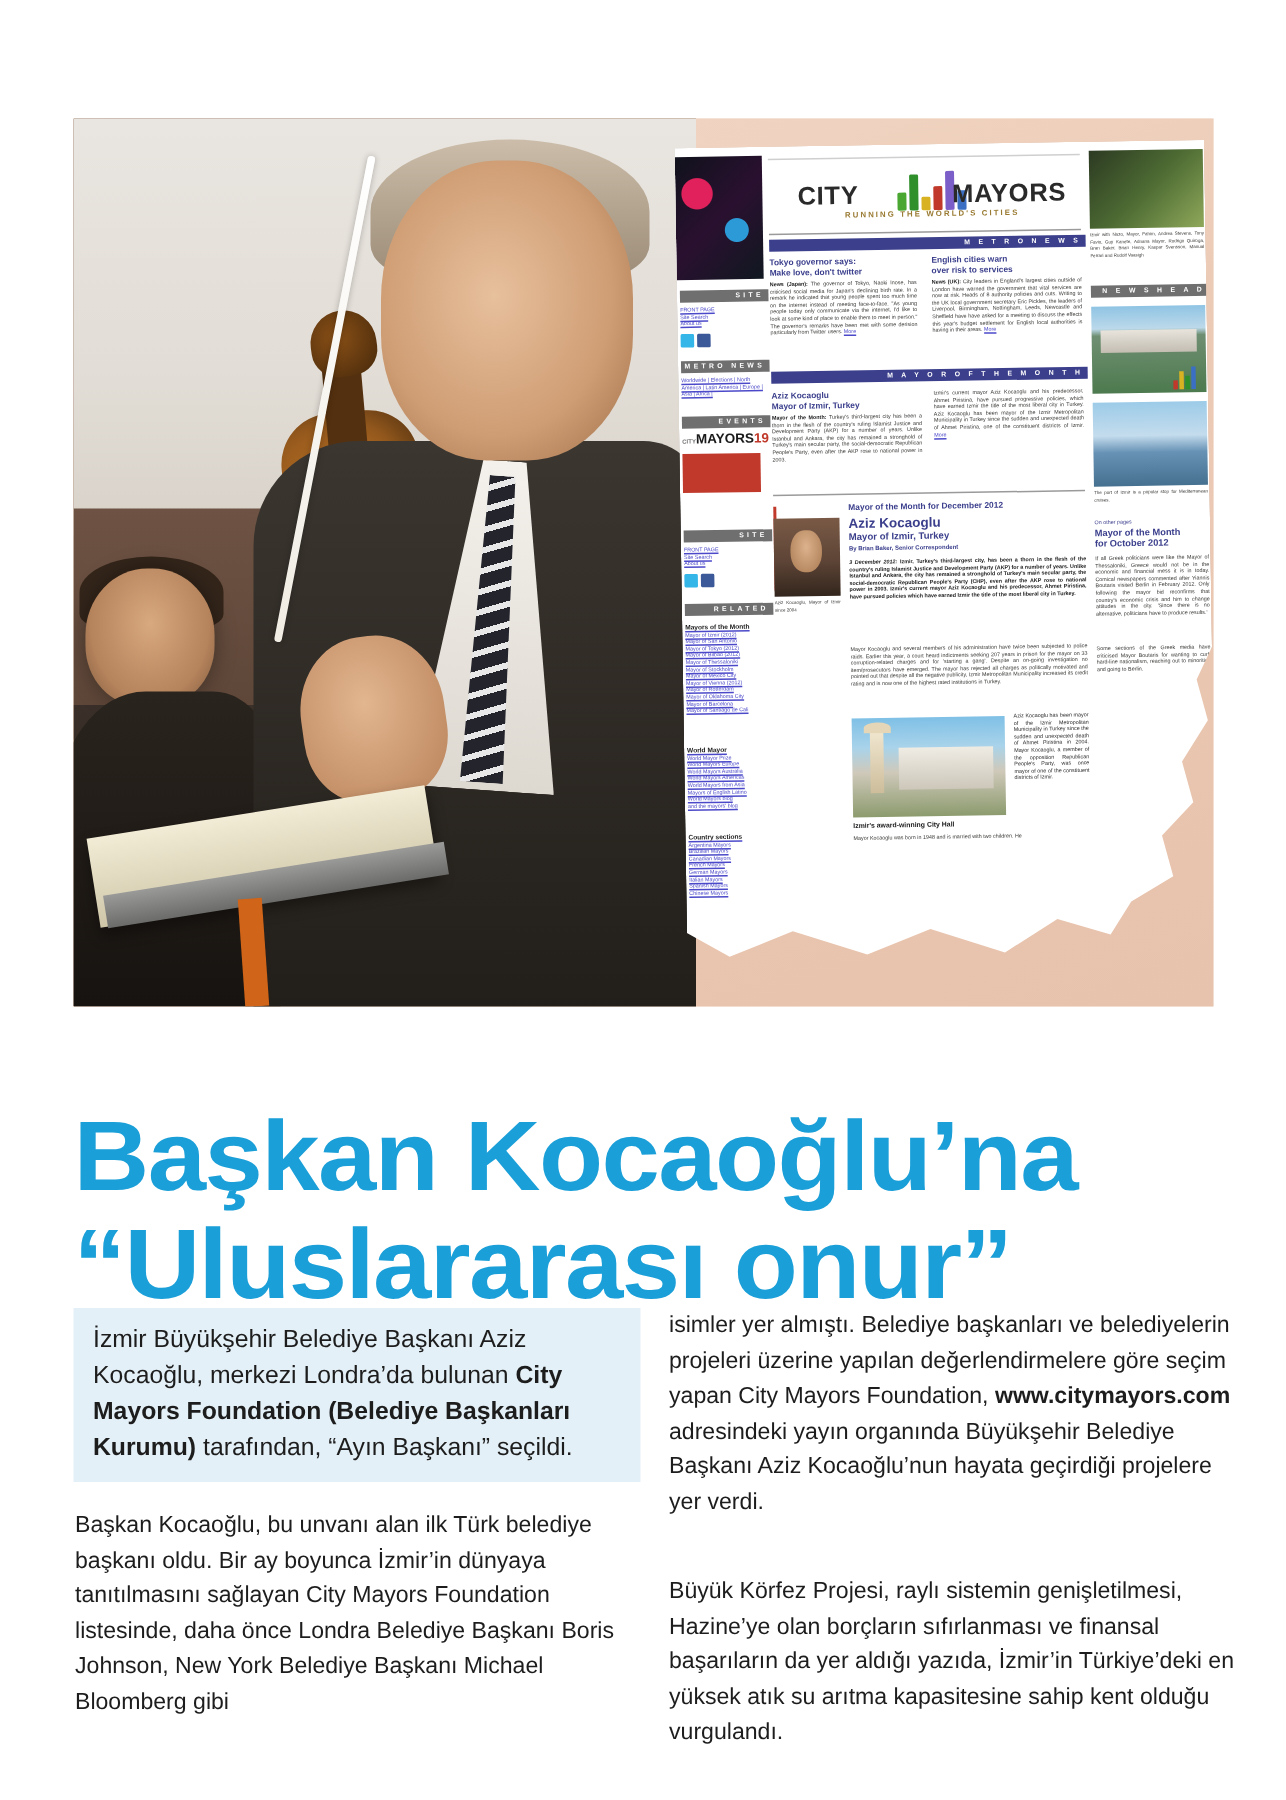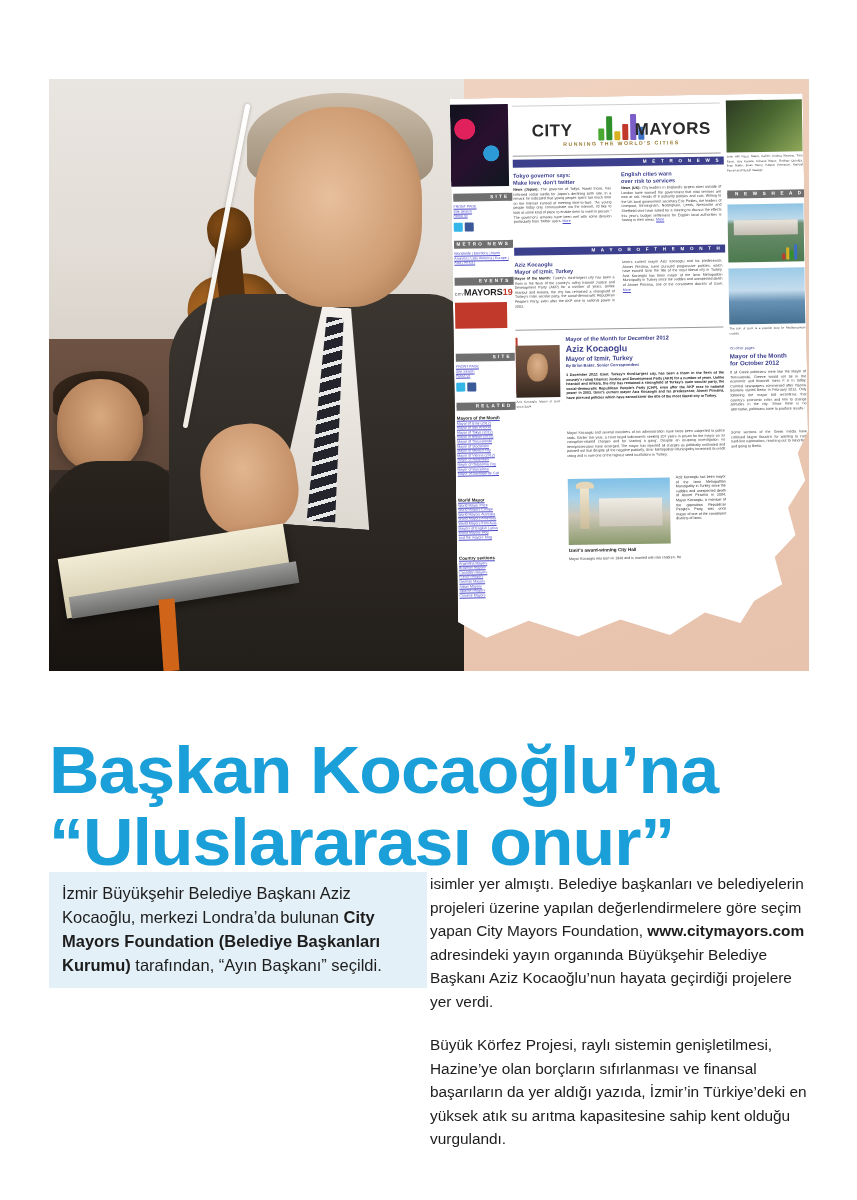--- a/index.html
+++ b/index.html
@@ -258,35 +258,35 @@
     transform-origin:left top;
   }
   .headline .l2{display:block;}
 
   
   .cols{
     position:absolute;left:49px;top:872px;width:790px;height:310px;
   }
   .col{position:absolute;top:0;width:378px;}
   .col-l{left:0;}
-  .col-r{left:380px;}
+  .col-r{left:396px;}
 
   .lead{
     background:#e4f0f7;
     padding:9px 10px 11px 13px;
     font-size:16.5px;line-height:24px;color:#1d1d1d;
     font-family:"Liberation Sans", sans-serif;
   }
   .lead b{font-weight:bold;}
   .body-p{
     font-size:15.4px;line-height:23.5px;color:#1d1d1d;
     margin:0;padding:0 0 0 1px;
   }
   .col-l .body-p{margin-top:17px;}
-  .col-r .body-p.second{margin-top:20px;}
+  .col-r .body-p.second{margin-top:36px;}
   .body-p b{font-weight:bold;}
 </style>
 </head>
 <body>
 
 <div class="page">
 
   <div class="hero">
     <div class="hero-bg"></div>
 
@@ -477,20 +477,21 @@
     <span class="l1">Başkan Kocaoğlu’na</span>
     <span class="l2">“Uluslararası onur”</span>
   </h1>
 
   <div class="cols">
 
     <div class="col col-l">
       <div class="lead">
         <span>İzmir Büyükşehir Belediye Başkanı Aziz Kocaoğlu, merkezi Londra’da bulunan </span><b>City Mayors Foundation (Belediye Başkanları Kurumu)</b><span> tarafından, “Ayın Başkanı” seçildi.</span>
       </div>
+      <p class="body-p">Başkan Kocaoğlu, bu unvanı alan ilk Türk belediye başkanı oldu. Bir ay boyunca İzmir’in dünyaya tanıtılmasını sağlayan City Mayors Foundation listesinde, daha önce Londra Belediye Başkanı Boris Johnson, New York Belediye Başkanı Michael Bloomberg gibi</p>
     </div>
 
     <div class="col col-r">
       <p class="body-p">
         <span>isimler yer almıştı. Belediye başkanları ve belediyelerin projeleri üzerine yapılan değerlendirmelere göre seçim yapan City Mayors Foundation, </span><b>www.citymayors.com</b><span> adresindeki yayın organında Büyükşehir Belediye Başkanı Aziz Kocaoğlu’nun hayata geçirdiği projelere yer verdi.</span>
       </p>
       <p class="body-p second">Büyük Körfez Projesi, raylı sistemin genişletilmesi, Hazine’ye olan borçların sıfırlanması ve finansal başarıların da yer aldığı yazıda, İzmir’in Türkiye’deki en yüksek atık su arıtma kapasitesine sahip kent olduğu vurgulandı.</p>
     </div>
 
   </div>

